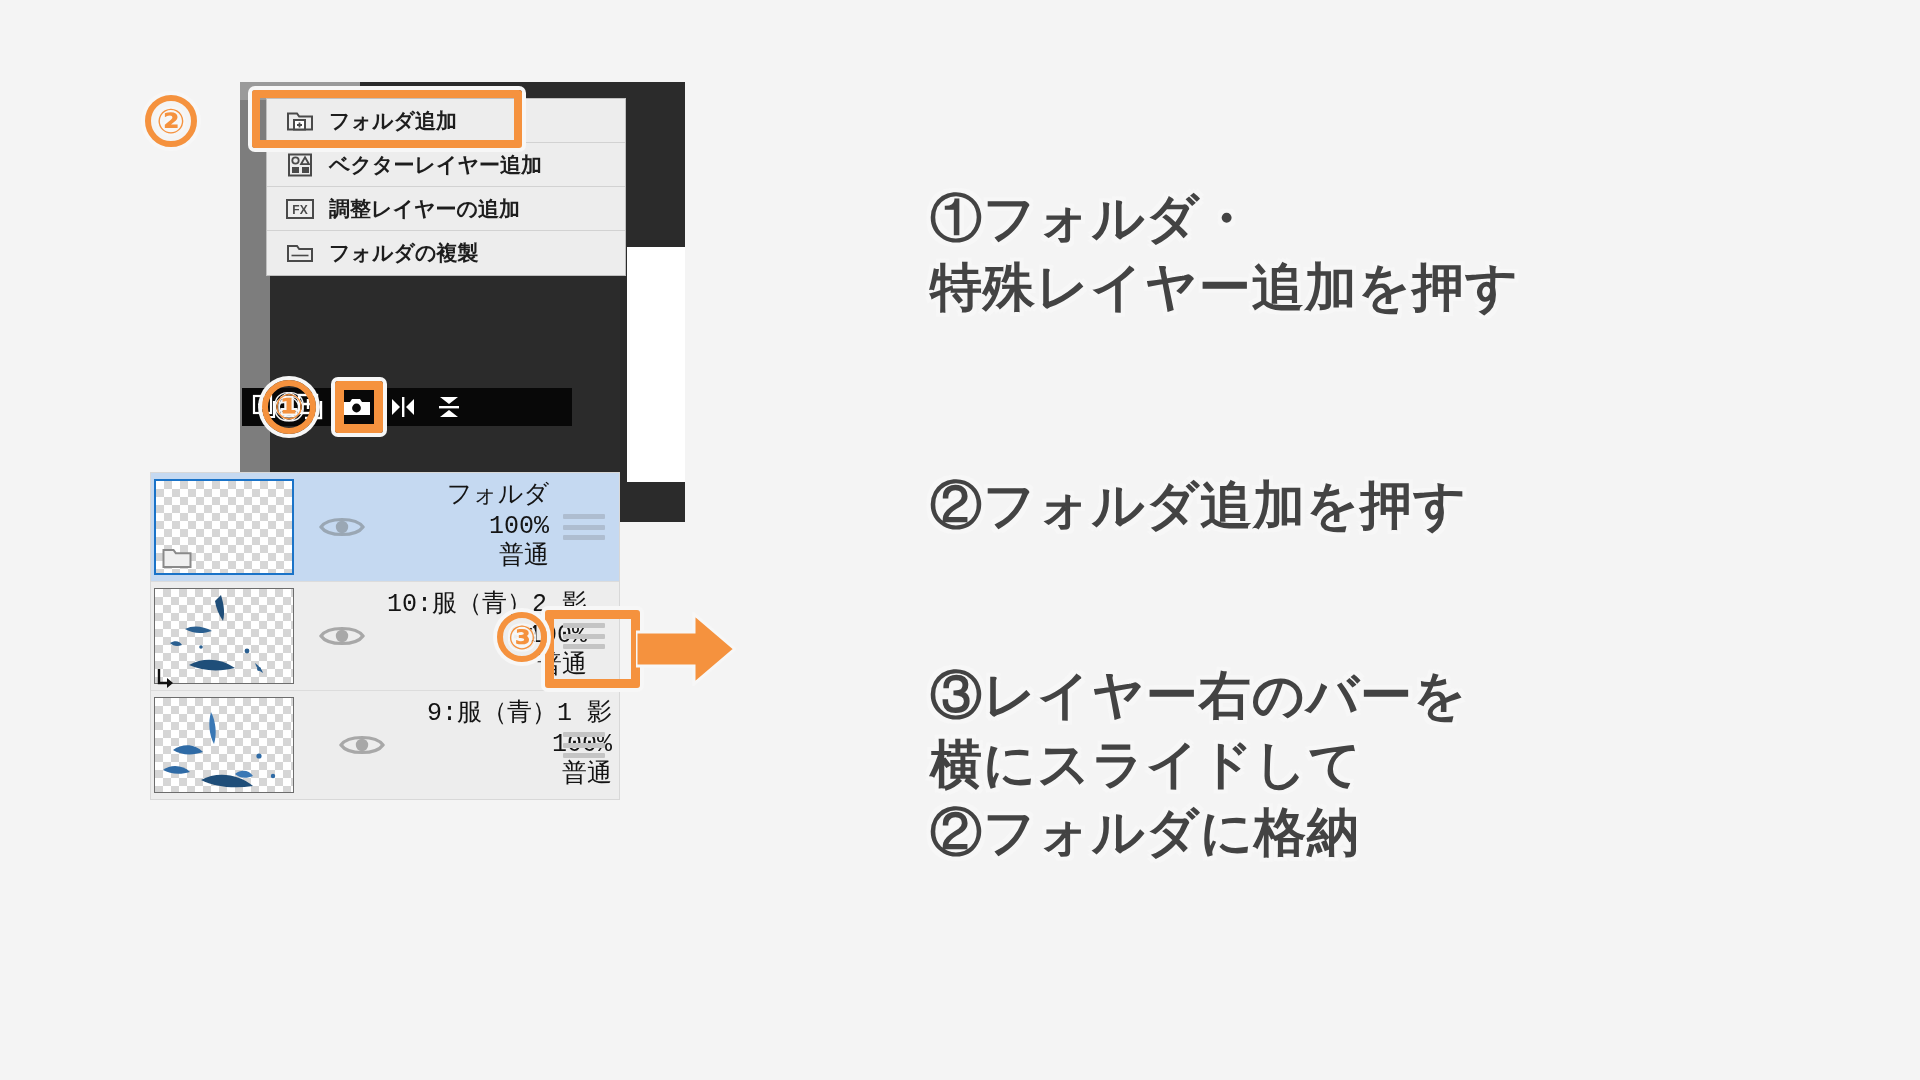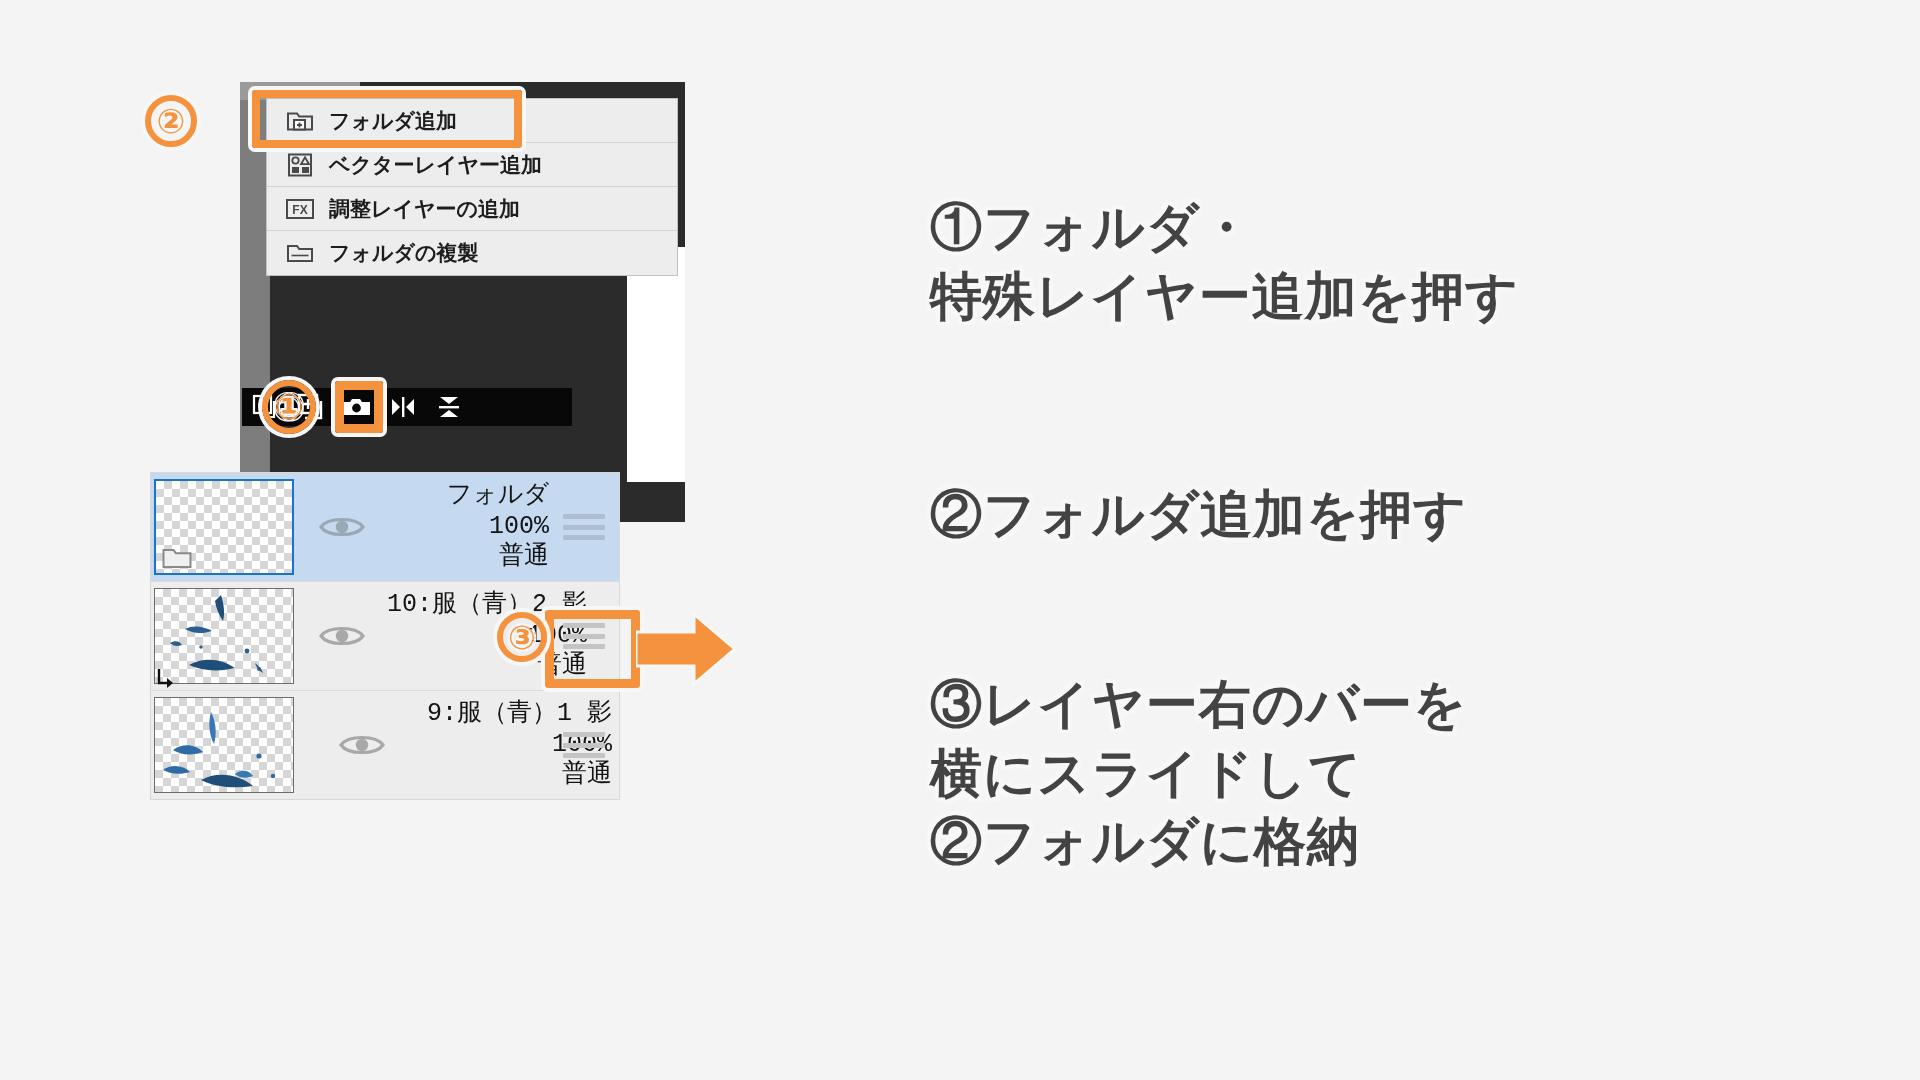--- a/index.html
+++ b/index.html
@@ -64,21 +64,21 @@
     width: 72px;
     height: 42px;
     background: #c8c8c8;
   }
 
   
   .menu-list {
     position: absolute;
     left: 26px;
     top: 16px;
-    width: 412px;
+    width: 360px;
     background: #e8e8e8;
     border: 1px solid #c0c0c0;
     box-sizing: border-box;
   }
   .menu-item {
     display: flex;
     align-items: center;
     height: 44px;
     padding-left: 18px;
     border-bottom: 1px solid #d2d2d2;
@@ -293,33 +293,32 @@
     position: absolute;
     left: 636px;
     top: 612px;
     width: 100px;
     height: 74px;
   }
 
   
   .callout {
     position: absolute;
-    font-family: Liberation Sans, sans-serif;
+    font-family: Liberation Serif, serif;
     font-weight: bold;
     color: #434343;
     font-size: 52px;
     line-height: 1.32;
     letter-spacing: 1px;
     white-space: pre-line;
     text-shadow:
       -4px -4px 0 #f7f7f7, 4px -4px 0 #f7f7f7,
       -4px  4px 0 #f7f7f7, 4px  4px 0 #f7f7f7,
       -4px  0   0 #f7f7f7, 4px  0   0 #f7f7f7,
        0   -4px 0 #f7f7f7, 0    4px 0 #f7f7f7;
-    margin-top: 8px;
   }
   #callout-1 { left: 930px; top: 185px; }
   #callout-2 { left: 930px; top: 472px; }
   #callout-3 { left: 930px; top: 662px; }
 </style>
 </head>
 <body>
 
 <div id="menu-panel">
   <div class="menu-chrome-dark"></div>

